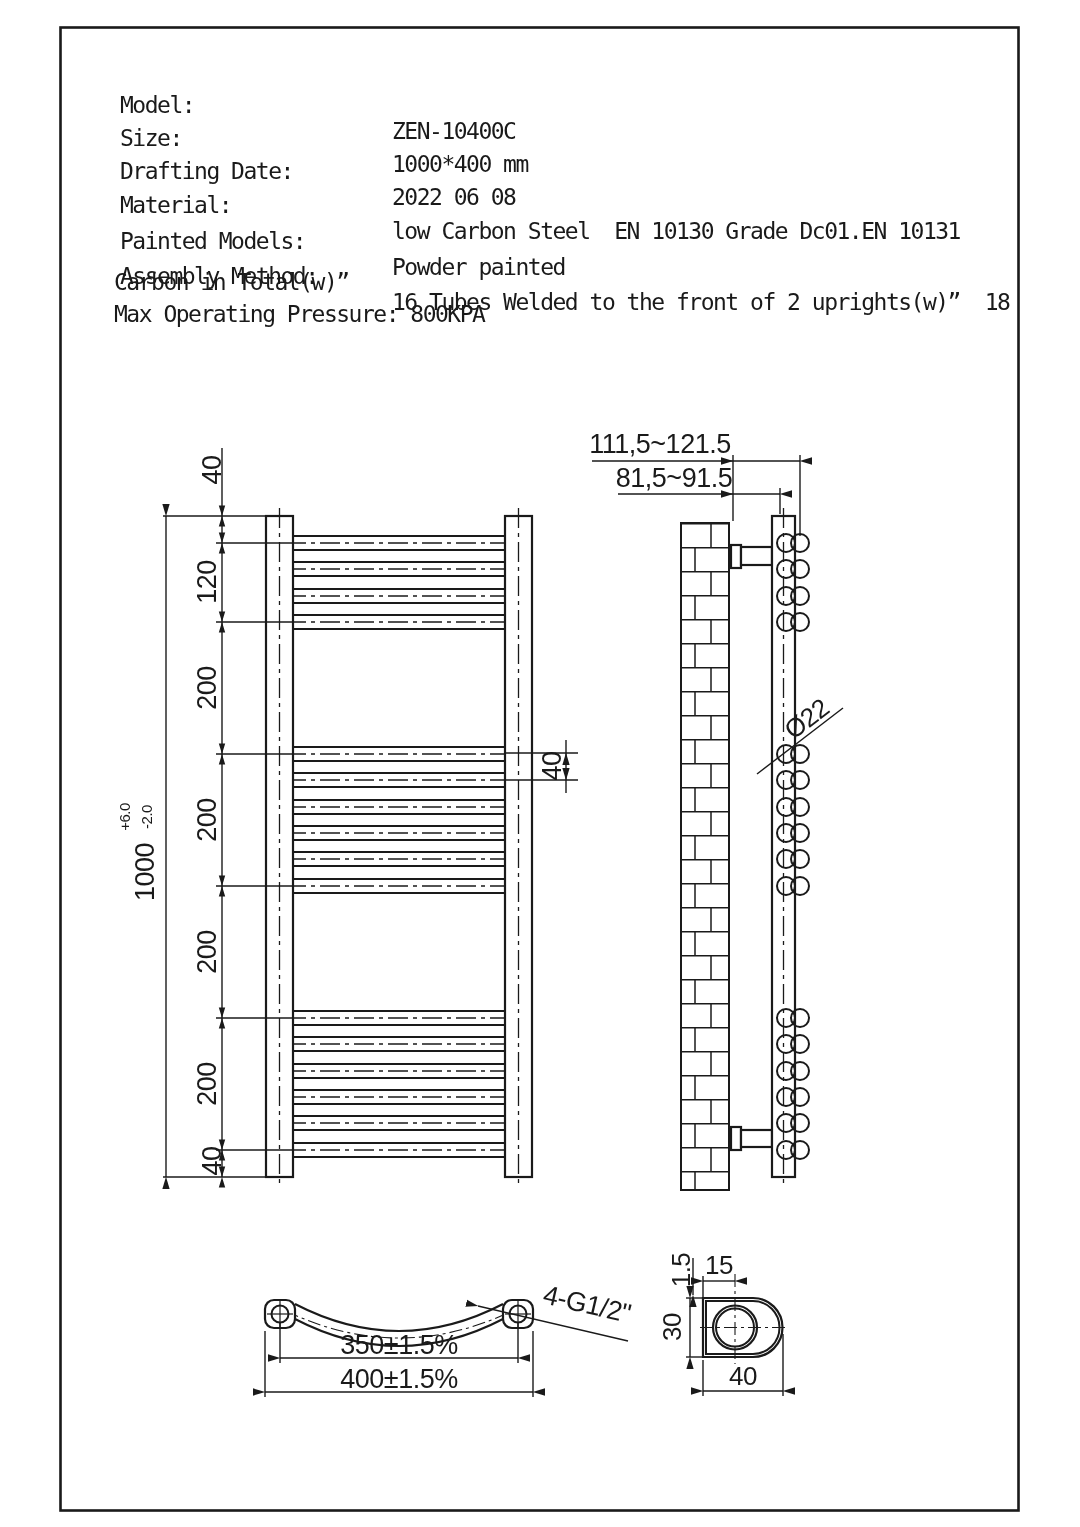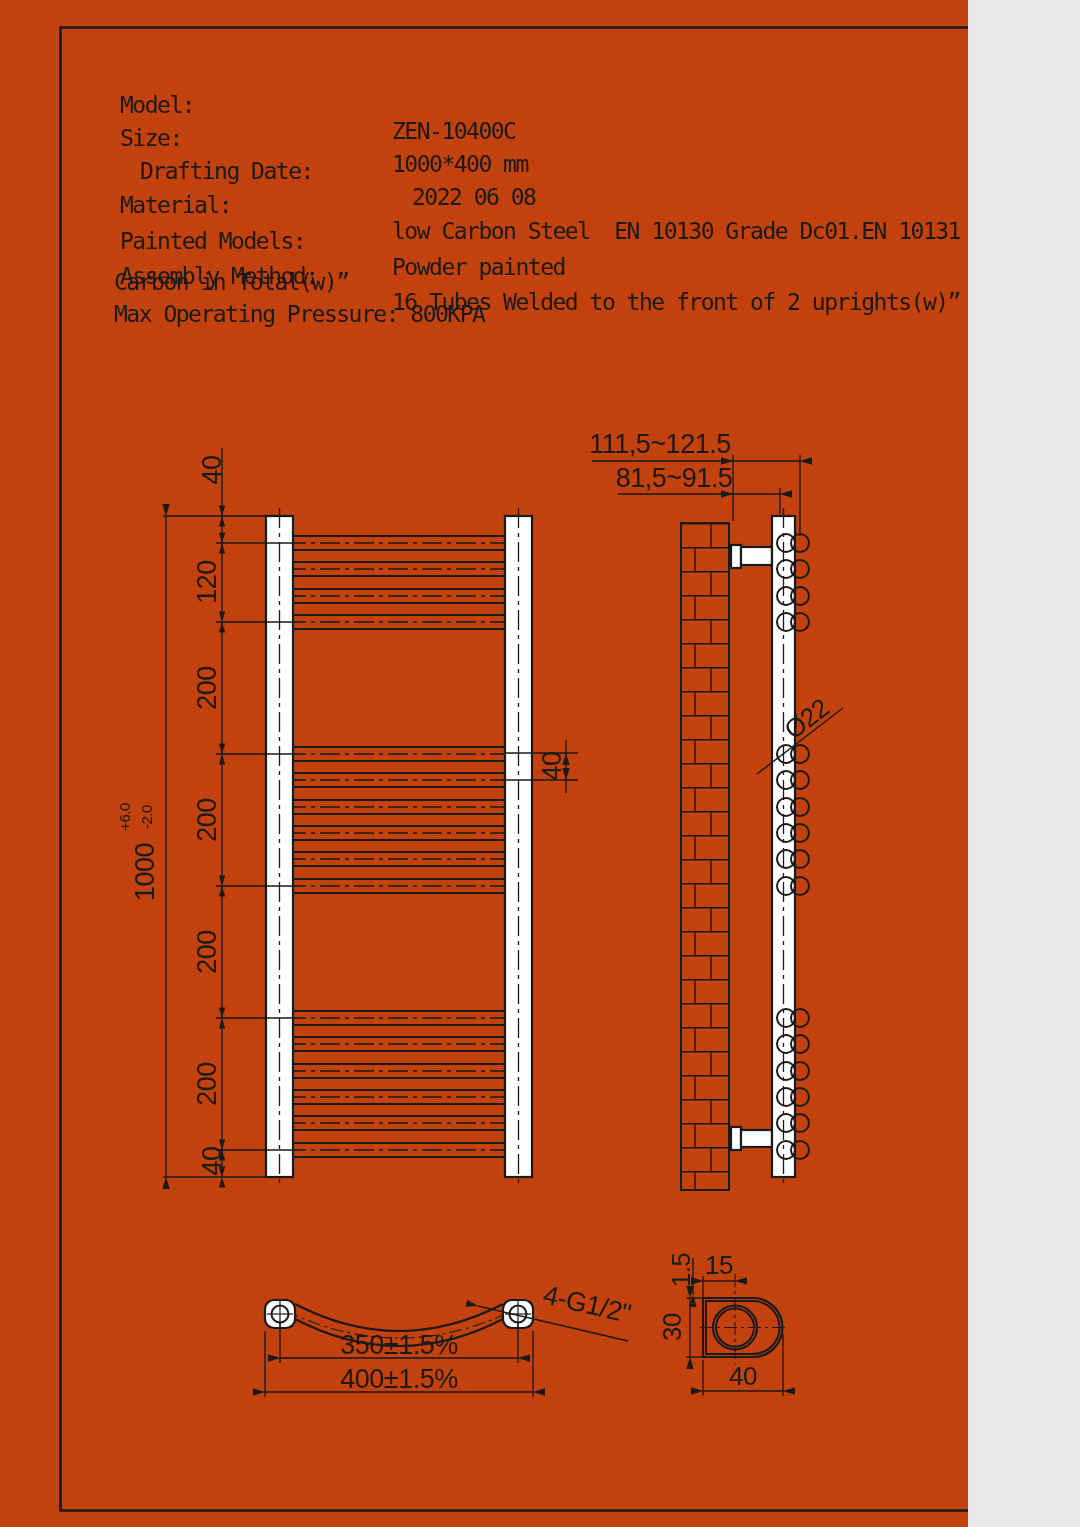--- a/index.html
+++ b/index.html
@@ -1,16 +1,16 @@
 <!DOCTYPE html>
 <html><head>
 <meta charset="utf-8">
 <style>
   html,body{margin:0;padding:0;background:#e8e8e8;}
-  .page{position:relative;width:968px;height:1527px;background:#c2410c;overflow:hidden;
+  .page{position:relative;width:1080px;height:1527px;background:#ffffff;overflow:hidden;
         font-family:"DejaVu Sans Mono",monospace;}
   .spec{position:absolute;left:0;top:0;width:100%;color:#1a1a1a;}
   .spec-row{position:absolute;font-size:23px;letter-spacing:-1.5px;white-space:pre;color:#1a1a1a;}
   .spec-label{position:absolute;left:120px;white-space:pre;}
   .spec-value{position:absolute;left:392px;white-space:pre;}
   .full-line{left:114px;}
   svg{position:absolute;left:0;top:0;}
   .ln{fill:none;stroke:#1a1a1a;stroke-width:2;}
   .ln2{fill:#ffffff;stroke:#1a1a1a;stroke-width:2.2;}
   .lnf{fill:none;stroke:#1a1a1a;stroke-width:2.2;}
@@ -29,21 +29,21 @@
 
   <div class="spec">
     <div class="spec-row" style="top:66px;">
       <span class="spec-label">Model:</span>
       <span class="spec-value">ZEN-10400C</span>
     </div>
     <div class="spec-row" style="top:99px;padding-left:39px;">
       <span class="spec-label">Size:</span>
       <span class="spec-value">1000*400 mm</span>
     </div>
-    <div class="spec-row" style="top:132px;margin-left:20px;">
+    <div class="spec-row" style="top:132px;">
       <span class="spec-label">Drafting Date:</span>
       <span class="spec-value">2022 06 08</span>
     </div>
     <div class="spec-row" style="top:166px;">
       <span class="spec-label">Material:</span>
       <span class="spec-value">low Carbon Steel  EN 10130 Grade Dc01.EN 10131</span>
     </div>
     <div class="spec-row" style="top:202px;padding-left:20px;">
       <span class="spec-label">Painted Models:</span>
       <span class="spec-value">Powder painted</span>

